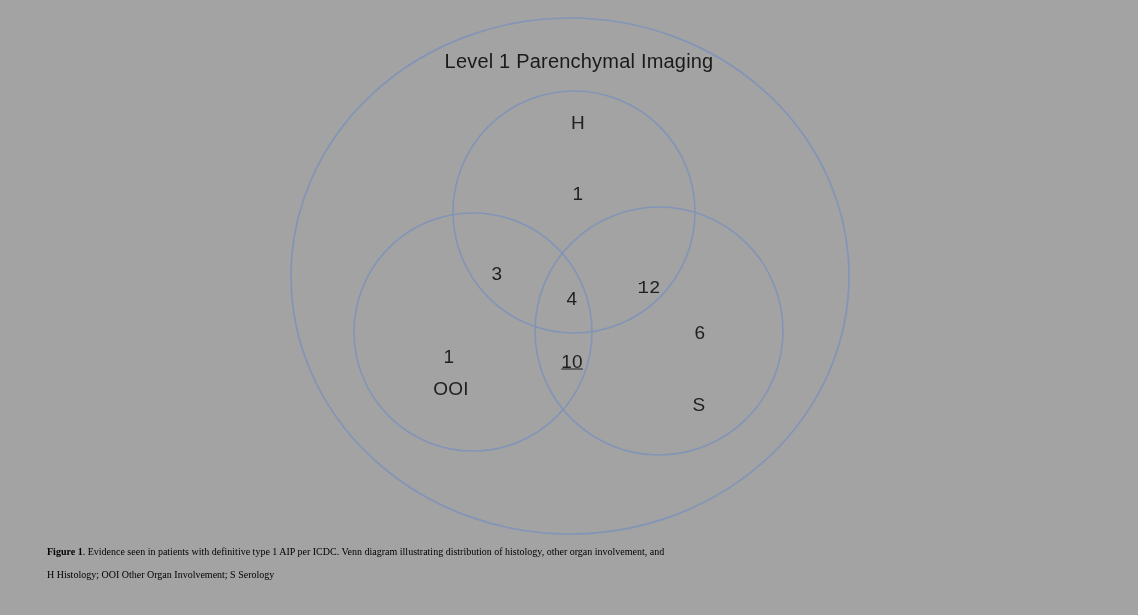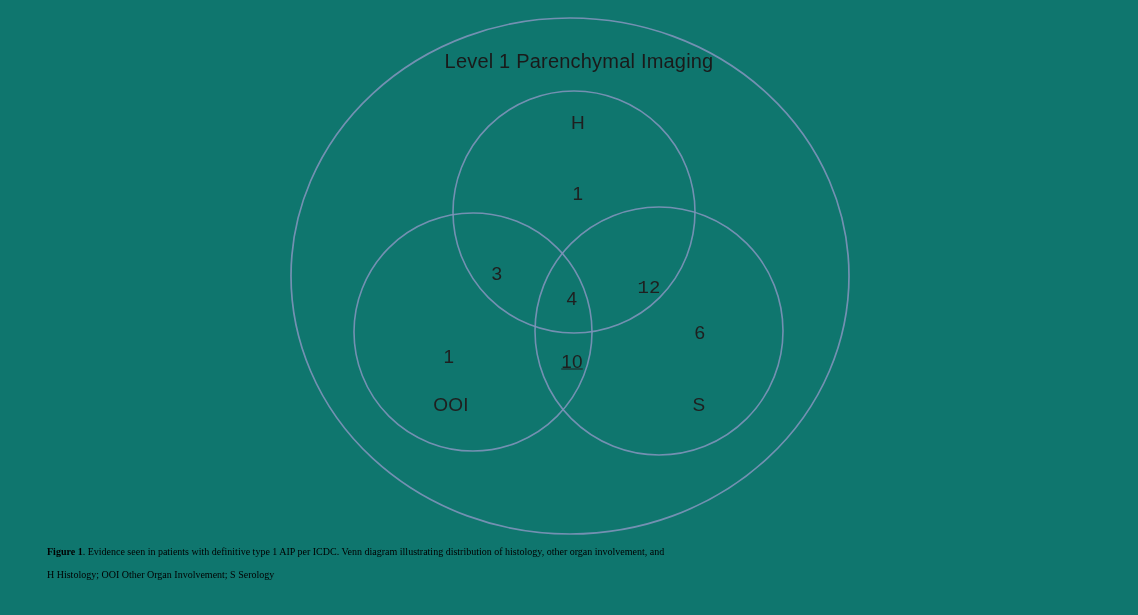--- a/index.html
+++ b/index.html
@@ -4,21 +4,21 @@
 <style>
   html, body {
     margin: 0;
     padding: 0;
     background: #ffffff;
   }
   .page {
     position: relative;
     width: 1138px;
     height: 615px;
-    background: #0f766e;
+    background: #a3a3a3;
     overflow: hidden;
     font-family: "Liberation Sans", sans-serif;
   }
   svg.venn-canvas {
     position: absolute;
     left: 0;
     top: 0;
   }
   .vlabel {
     position: absolute;
@@ -36,21 +36,21 @@
   
   .pos-title   { left: 579px; top: 61px;  }
   .pos-h       { left: 578px; top: 122px; }
   .pos-honly   { left: 578px; top: 193px; }
   .pos-hooi    { left: 497px; top: 273px; }
   .pos-center  { left: 572px; top: 298px; }
   .pos-hs      { left: 649px; top: 288px; font-family: Liberation Mono, monospace; }
   .pos-ooionly { left: 449px; top: 356px; }
   .pos-oois    { left: 572px; top: 361px; text-decoration: underline; }
   .pos-sonly   { left: 700px; top: 332px; }
-  .pos-ooi     { left: 451px; top: 404px; }
+  .pos-ooi     { left: 451px; top: 388px; }
   .pos-s       { left: 699px; top: 404px; }
 
   .caption {
     position: absolute;
     left: 47px;
     top: 541px;
     width: 1060px;
     font-family: "Liberation Serif", serif;
     font-size: 10px;
     line-height: 21.5px;

